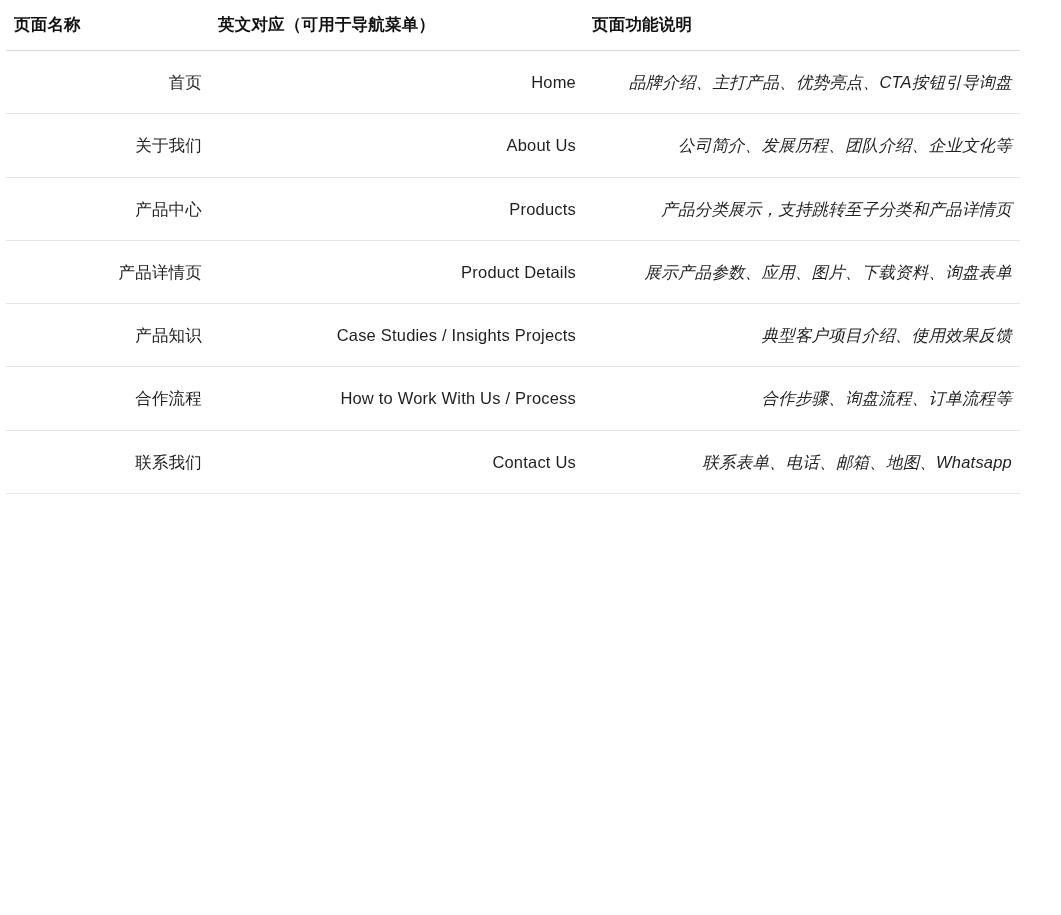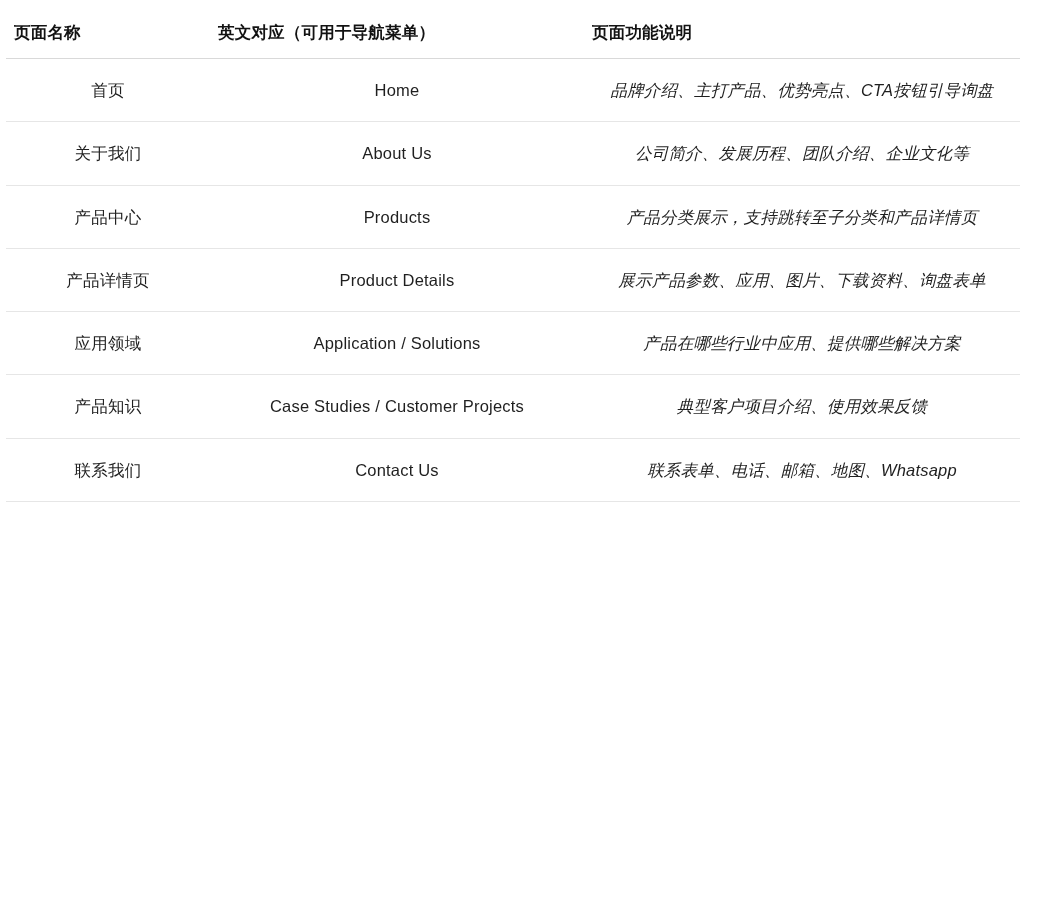--- a/index.html
+++ b/index.html
@@ -11,21 +11,21 @@
     width: 1061px;
     height: 915px;
     font-family: "Liberation Sans", sans-serif;
     color: #1a1a1a;
     overflow: hidden;
   }
   .page {
     width: 1026px;
     height: 915px;
     box-sizing: border-box;
-    padding: 16px 6px;
+    padding: 8px 6px;
     background: #ffffff;
   }
   table.page-table {
     width: 100%;
     border-collapse: collapse;
     table-layout: fixed;
   }
   table.page-table col.c1 { width: 204px; }
   table.page-table col.c2 { width: 374px; }
   table.page-table col.c3 { width: auto; }
@@ -34,21 +34,21 @@
     text-align: left;
     font-weight: bold;
     font-size: 16.5px;
     color: #121212;
     padding: 6px 8px 14px 8px;
     border-bottom: 1px solid #d9d9d9;
     vertical-align: bottom;
     letter-spacing: 0.2px;
   }
   table.page-table tbody td {
-    text-align: center;
+    text-align: right;
     font-size: 16.5px;
     color: #1f1f1f;
     padding: 20px 8px 20px 8px;
     border-bottom: 1px solid #e6e6e6;
     vertical-align: middle;
     line-height: 1.35;
     letter-spacing: 0.2px;
   }
   table.page-table tbody tr:last-child td {
     border-bottom: 1px solid #e6e6e6;
@@ -89,28 +89,28 @@
           <td class="col-name">产品中心</td>
           <td class="col-en">Products</td>
           <td class="col-desc">产品分类展示，支持跳转至子分类和产品详情页</td>
         </tr>
         <tr>
           <td class="col-name">产品详情页</td>
           <td class="col-en">Product Details</td>
           <td class="col-desc">展示产品参数、应用、图片、下载资料、询盘表单</td>
         </tr>
         <tr>
-          <td class="col-name">应用领域</td>
-          <td class="col-en">Application / Solutions</td>
-          <td class="col-desc">产品在哪些行业中应用、提供哪些解决方案</td>
+          <td class="col-name">产品知识</td>
+          <td class="col-en">Case Studies / Insights Projects</td>
+          <td class="col-desc">典型客户项目介绍、使用效果反馈</td>
         </tr>
         <tr>
-          <td class="col-name">产品知识</td>
-          <td class="col-en">Case Studies / Customer Projects</td>
-          <td class="col-desc">典型客户项目介绍、使用效果反馈</td>
+          <td class="col-name">合作流程</td>
+          <td class="col-en">How to Work With Us / Process</td>
+          <td class="col-desc">合作步骤、询盘流程、订单流程等</td>
         </tr>
         <tr>
           <td class="col-name">联系我们</td>
           <td class="col-en">Contact Us</td>
           <td class="col-desc">联系表单、电话、邮箱、地图、Whatsapp</td>
         </tr>
       </tbody>
   </table>
 </div>
 

